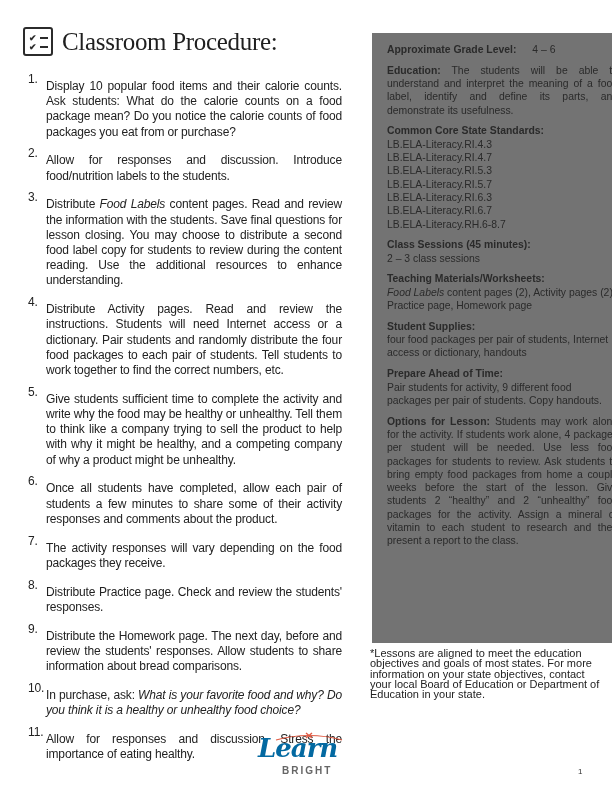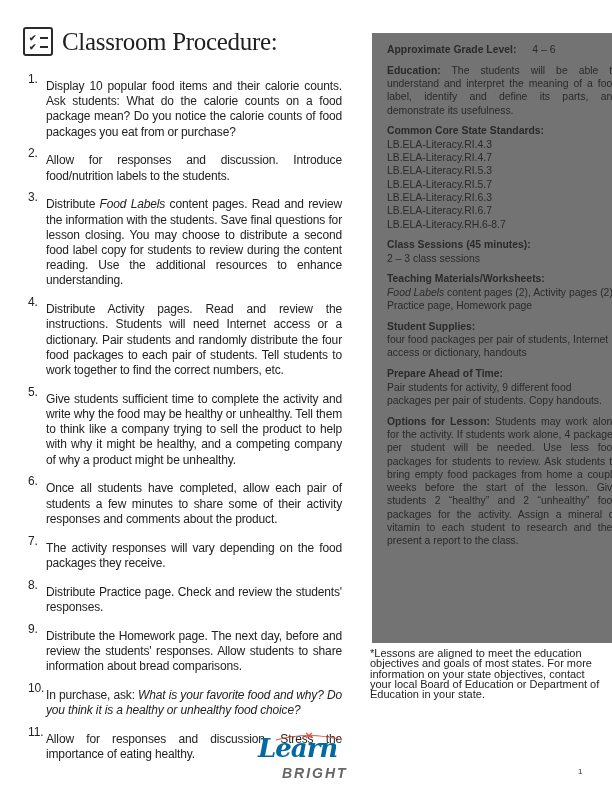--- a/index.html
+++ b/index.html
@@ -26,21 +26,21 @@
     .panel .sec { font-size: 10.4px; line-height: 13.3px; color: #2a2a2a; margin-bottom: 7.5px; }
     .panel .lbl { font-weight: bold; }
     .panel .grade { display: flex; }
     .panel .grade .val { margin-left: 16px; }
     .panel .just { text-align: justify; }
 
     .footnote { position: absolute; left: 370px; top: 648px; width: 236px; font-size: 11px; line-height: 10.3px; color: #222; }
 
     .logo { position: absolute; left: 254px; top: 733px; width: 96px; height: 46px; }
     .logo-learn { position: absolute; left: 4px; top: 0px; font-family: "DejaVu Serif", serif; font-style: italic; font-weight: bold; font-size: 26px; color: #0369a1; letter-spacing: -1px; }
-    .logo-bright { position: absolute; left: 28px; top: 32px; font-size: 14px; font-weight: bold; letter-spacing: 2px; color: #666; font-style: italic; }
+    .logo-bright { position: absolute; left: 28px; top: 32px; font-size: 10px; font-weight: bold; letter-spacing: 2px; color: #666; }
     .logo-arc { position: absolute; left: 20px; top: -2px; width: 70px; height: 10px; }
     .page-num { position: absolute; left: 578px; top: 767px; font-size: 8px; color: #333; }
   </style>
 </head>
 <body>
 
 <div class="header">
   <div class="checklist-icon">
     <div class="row r1">
         <span class="tick">✔</span>

